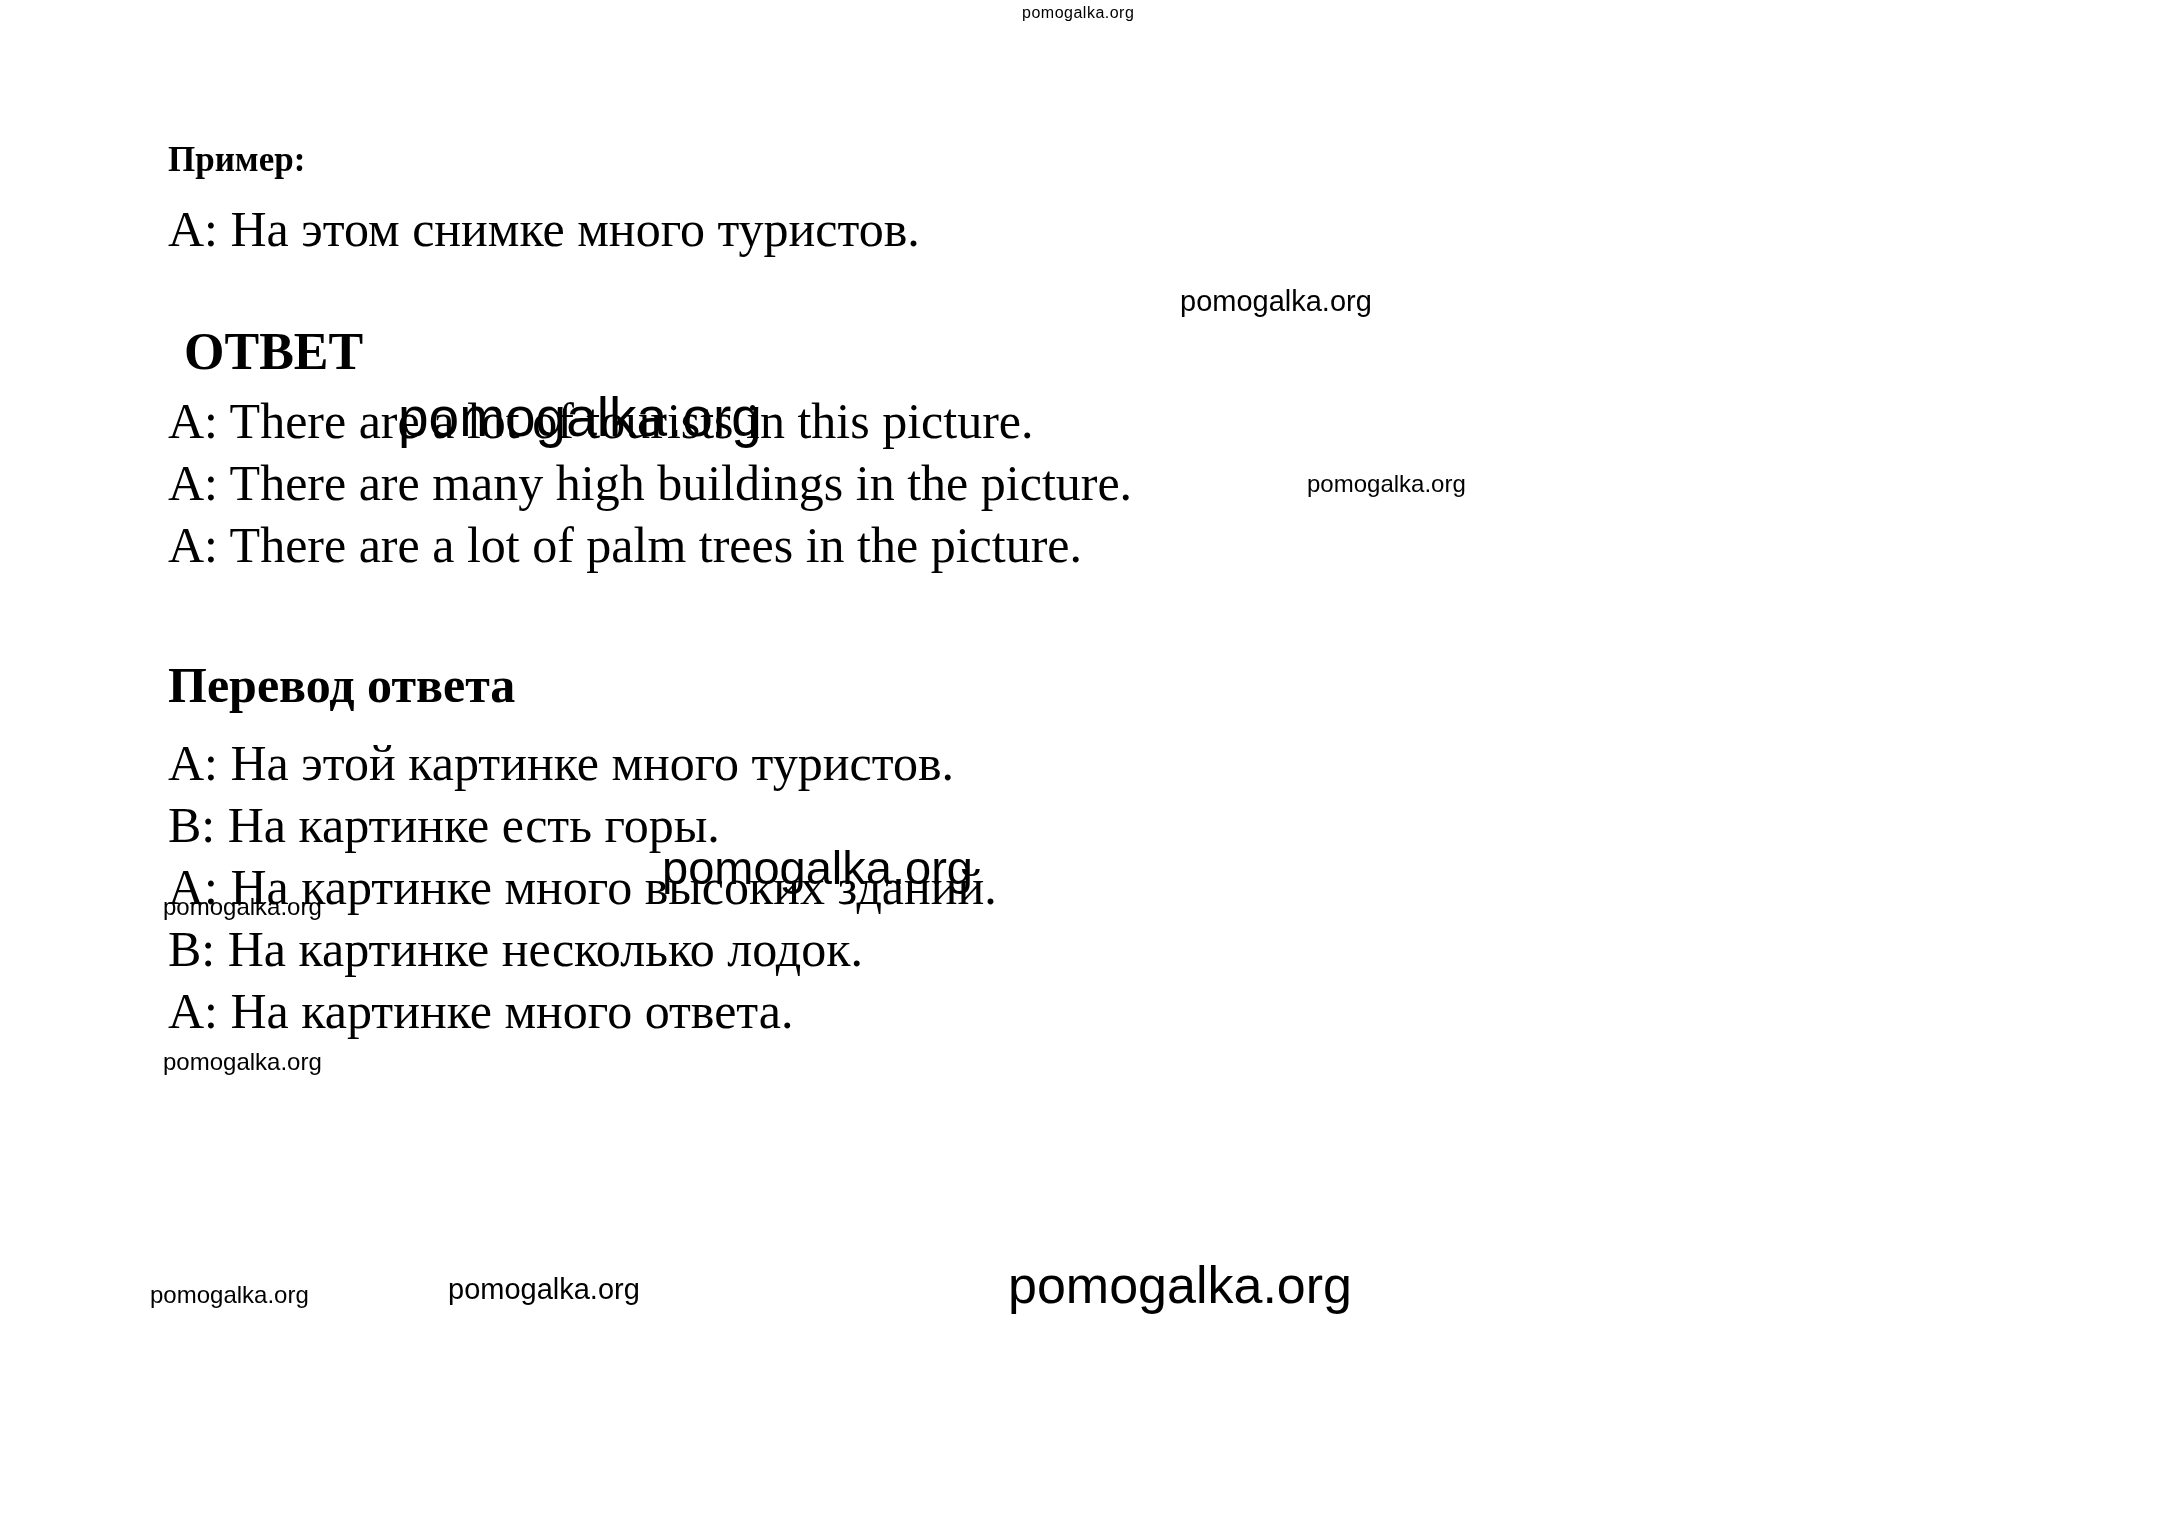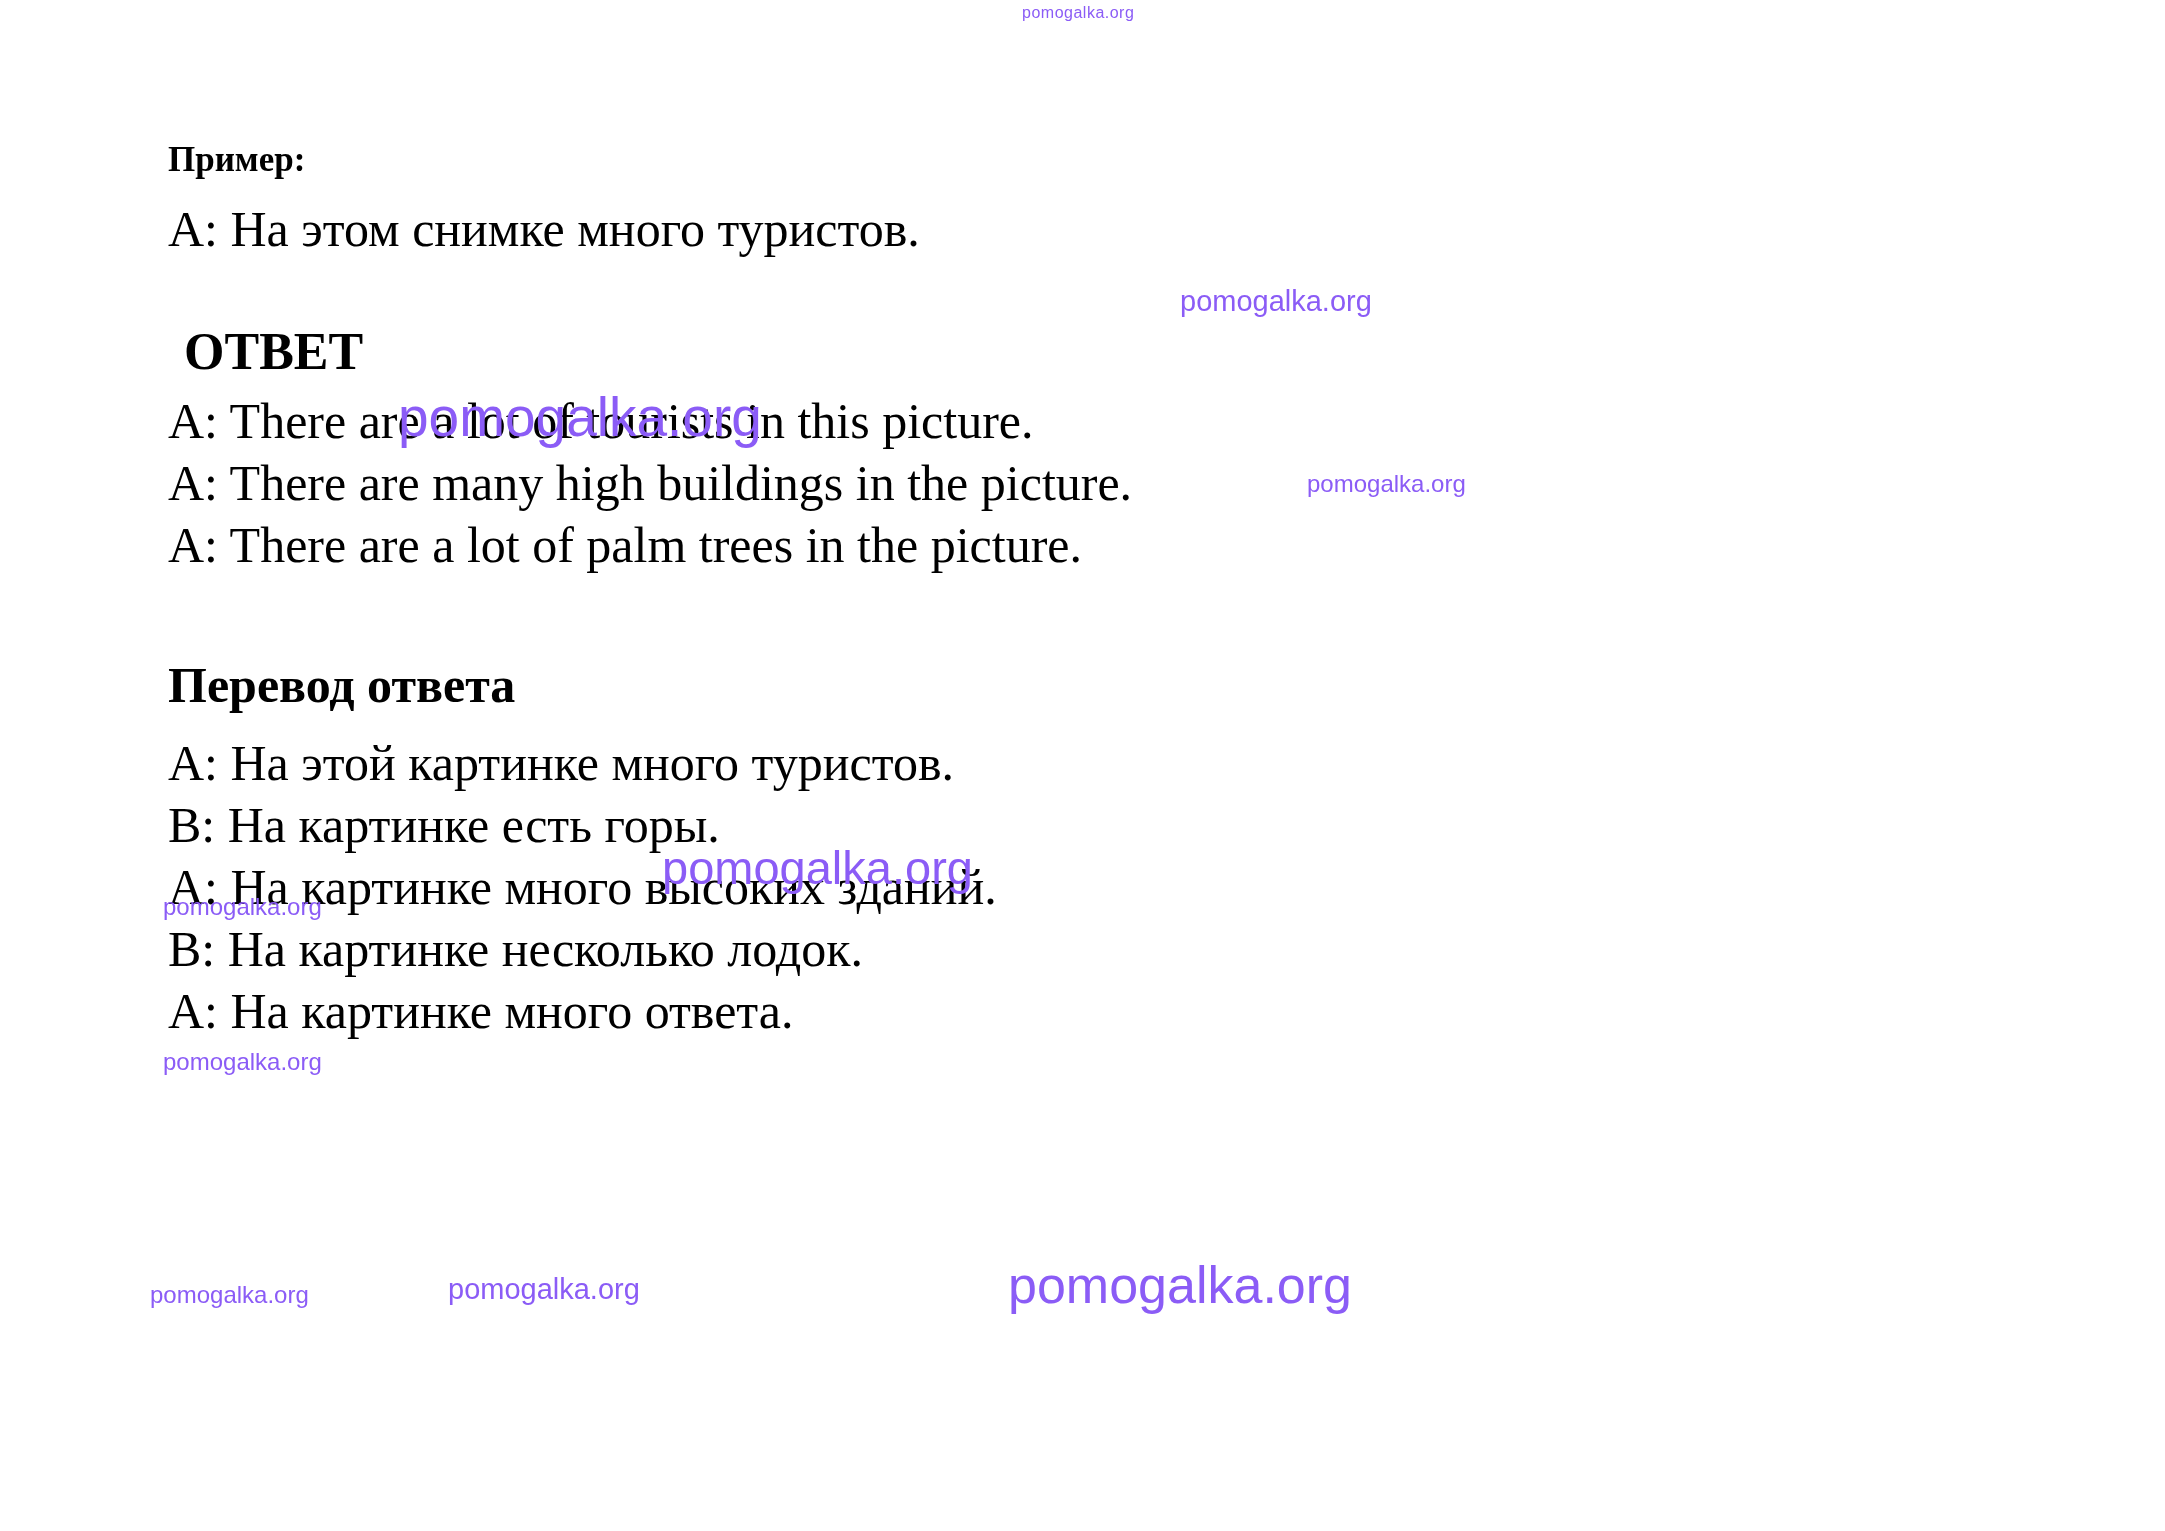--- a/index.html
+++ b/index.html
@@ -80,21 +80,21 @@
     font-family: "Liberation Serif", serif;
     font-weight: bold;
     font-size: 50px;
     margin: 0;
   }
 
   
   .wm {
     position: absolute;
     font-family: "Liberation Sans", sans-serif;
-    color: #8b5cf6;
+    color: #000000;
     white-space: nowrap;
   }
   .wm-small {
     font-size: 24px;
   }
   .wm-mid {
     font-size: 29px;
   }
   .wm-big {
     font-size: 47px;

